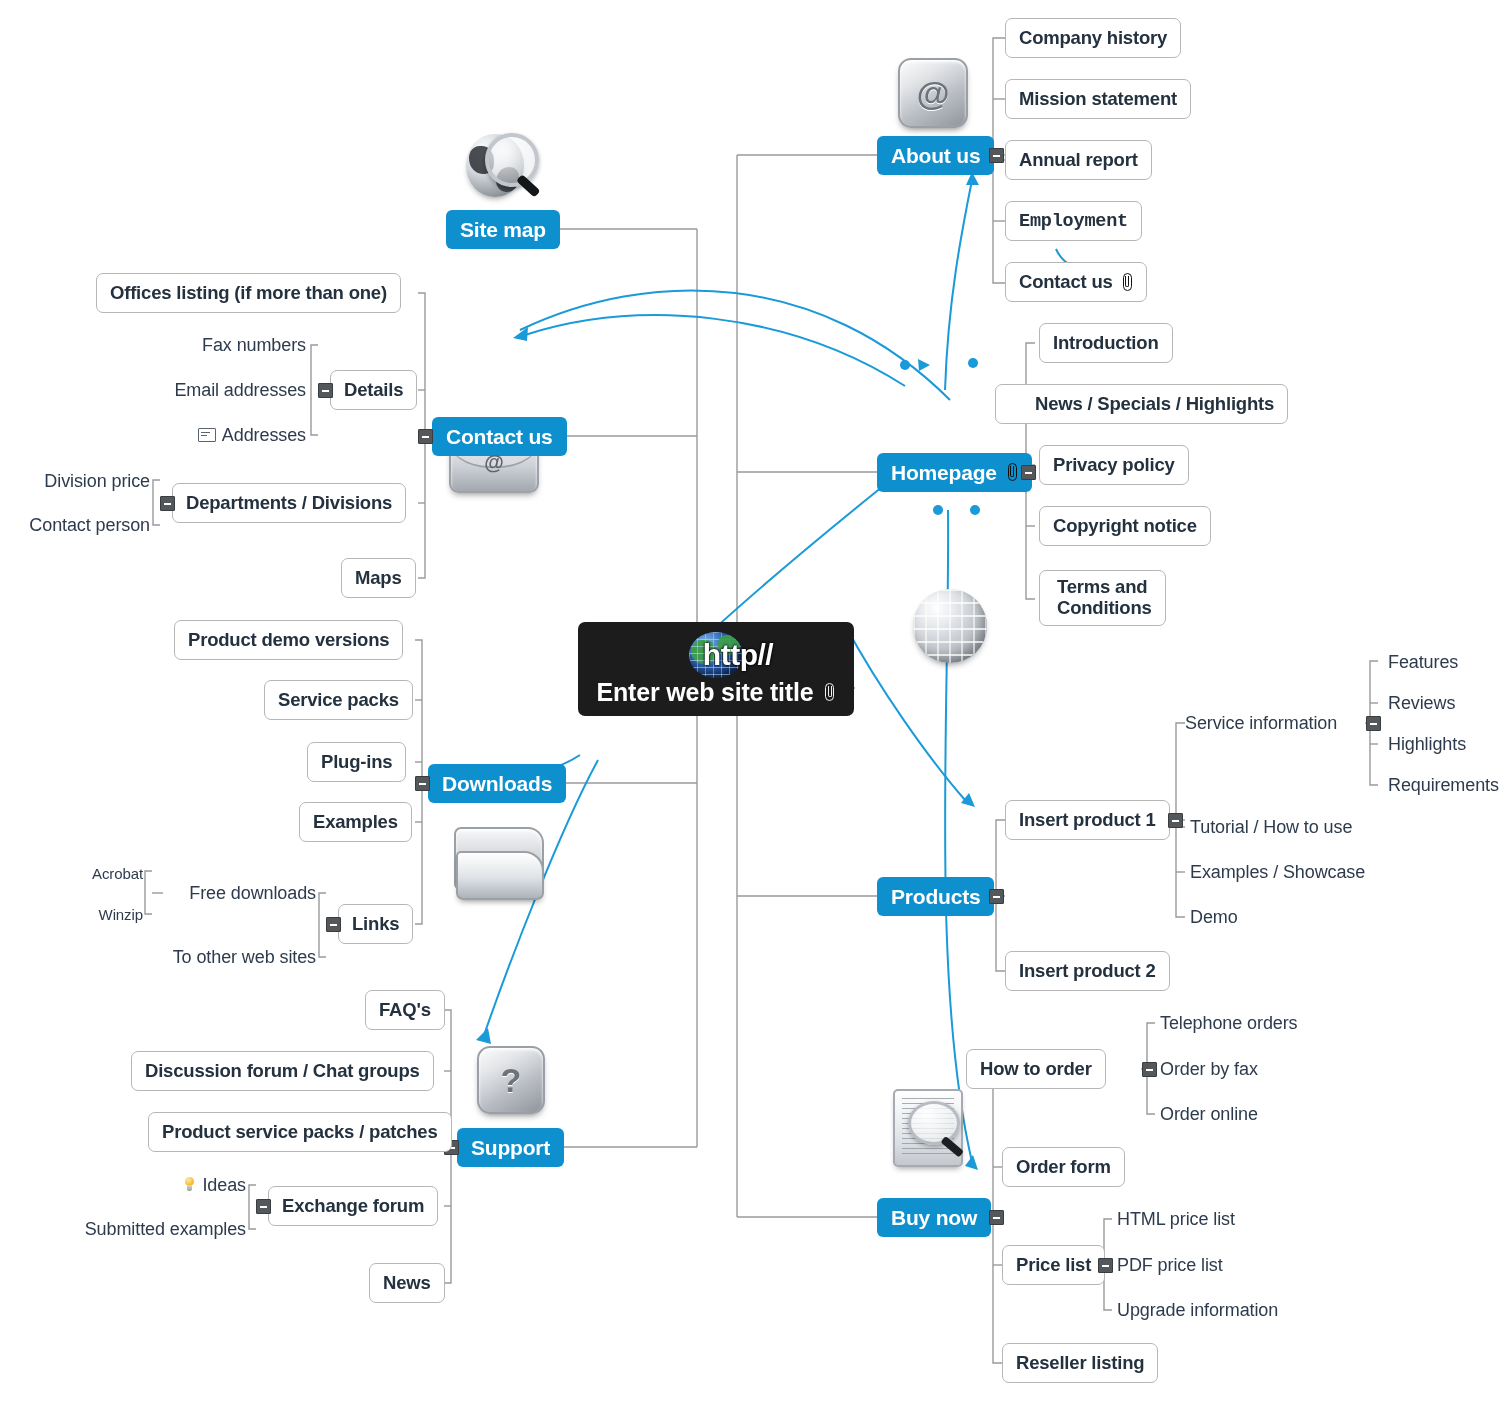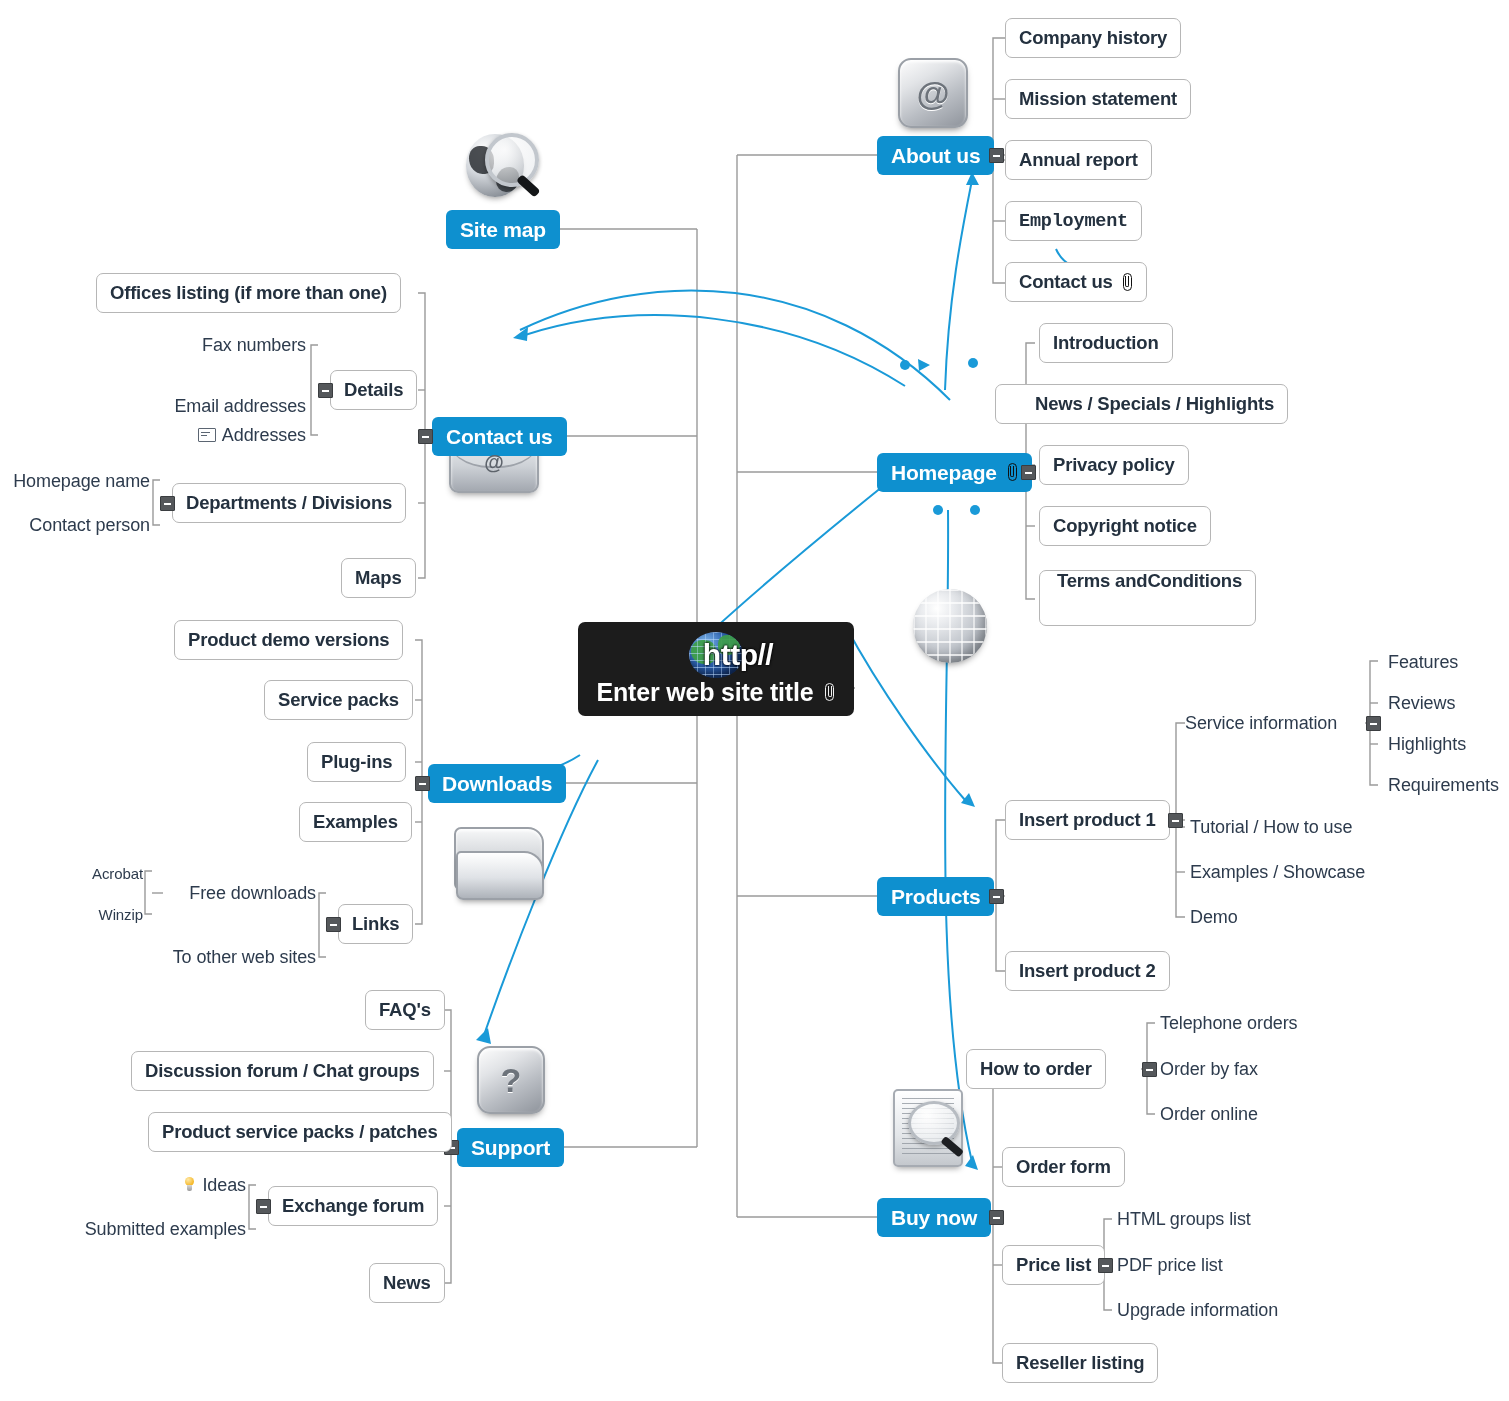--- a/index.html
+++ b/index.html
@@ -43,21 +43,21 @@
     padding:0 14px;height:38px;
   }
   .lvl1 .clip{margin-left:10px;}
 
   
   .lvl2{
     background:#ffffff;border:1px solid #b6b6b6;border-radius:7px;
     color:#24313f;font-size:18.5px;font-weight:bold;letter-spacing:-.2px;
     padding:0 13px;height:40px;
   }
-  .lvl2.two-line{height:56px;flex-direction:row;line-height:1.12;align-items:flex-start;padding-left:17px;justify-content:center;}
+  .lvl2.two-line{height:56px;flex-direction:column;line-height:1.12;align-items:flex-start;padding-left:17px;justify-content:center;}
   .lvl2 .clip{margin-left:9px;}
 
   
   .lvl3{
     color:#2d3b4d;font-size:18px;font-weight:normal;letter-spacing:-.1px;
     background:transparent;border:none;padding:0;height:26px;
   }
 
   .left{justify-content:flex-end;}
   .right{justify-content:flex-start;}
@@ -553,21 +553,21 @@
     <span>Telephone orders</span>
   </div>
   <div class="node lvl3 right" style="left:1160px;top:1056px;">
     <span>Order by fax</span>
   </div>
   <div class="node lvl3 right" style="left:1160px;top:1101px;">
     <span>Order online</span>
   </div>
 
   <div class="node lvl3 right" style="left:1117px;top:1206px;">
-    <span>HTML groups list</span>
+    <span>HTML price list</span>
   </div>
   <div class="node lvl3 right" style="left:1117px;top:1252px;">
     <span>PDF price list</span>
   </div>
   <div class="node lvl3 right" style="left:1117px;top:1297px;">
     <span>Upgrade information</span>
   </div>
 
   <div class="node lvl2" style="left:96px;top:273px;">
     <span>Offices listing (if more than one)</span>
@@ -582,32 +582,32 @@
   </div>
   <div class="toggle" style="left:160px;top:496px;"></div>
 
   <div class="node lvl2" style="left:341px;top:558px;">
     <span>Maps</span>
   </div>
 
   <div class="node lvl3 left" style="left:118px;top:332px;width:188px;">
     <span>Fax numbers</span>
   </div>
-  <div class="node lvl3 left" style="left:118px;top:377px;width:188px;margin-top:16px;">
+  <div class="node lvl3 left" style="left:118px;top:377px;width:188px;">
     <span>Email addresses</span>
   </div>
   <div class="node lvl3 left" style="left:118px;top:422px;width:188px;">
     <span class="inner">
       <span class="noteicon"></span>
       <span>Addresses</span>
     </span>
   </div>
 
   <div class="node lvl3 left" style="left:0px;top:468px;width:150px;">
-    <span>Homepage name</span>
+    <span>Division price</span>
   </div>
   <div class="node lvl3 left" style="left:0px;top:512px;width:150px;">
     <span>Contact person</span>
   </div>
 
   <div class="node lvl2" style="left:174px;top:620px;">
     <span>Product demo versions</span>
   </div>
   <div class="node lvl2" style="left:264px;top:680px;">
     <span>Service packs</span>

